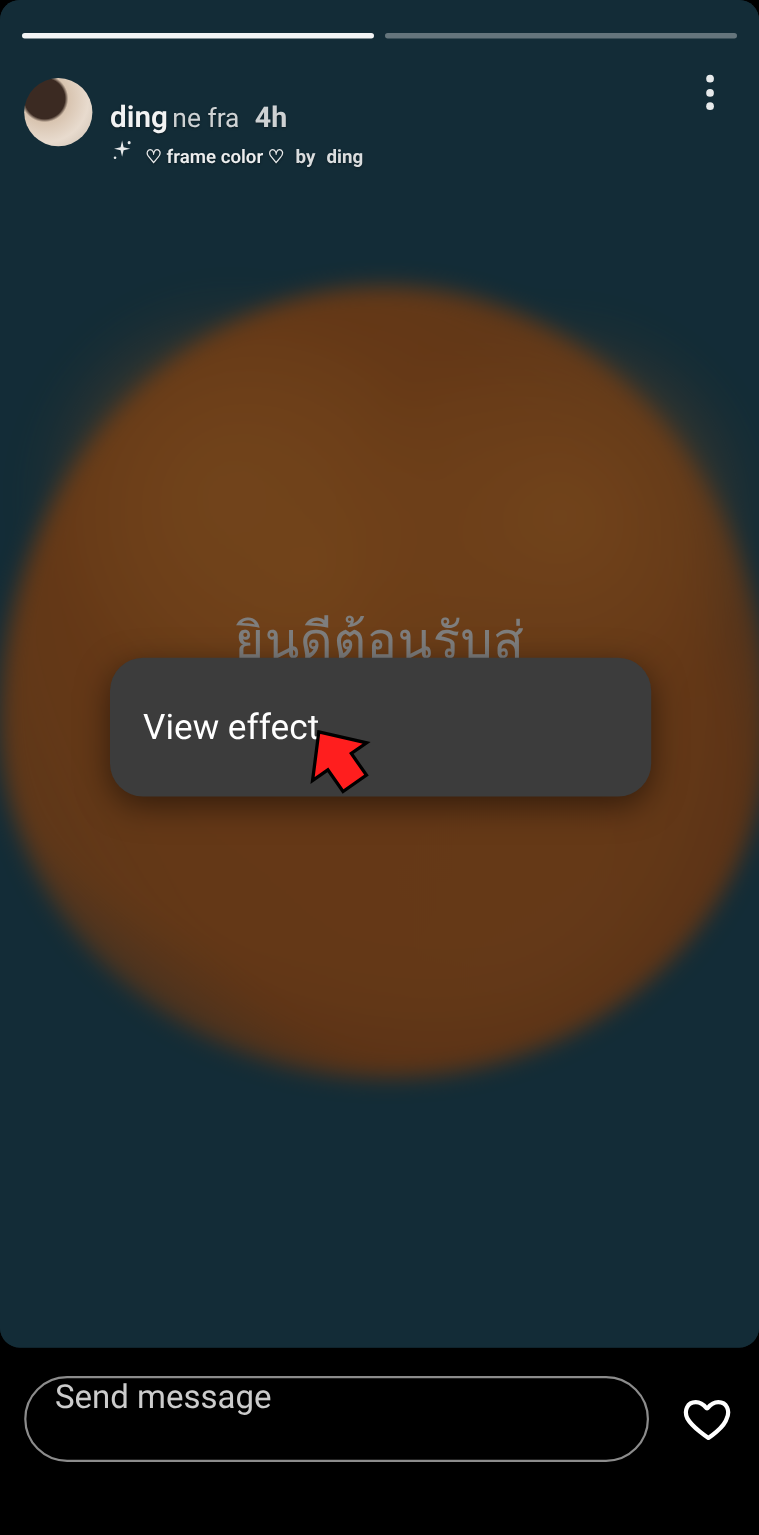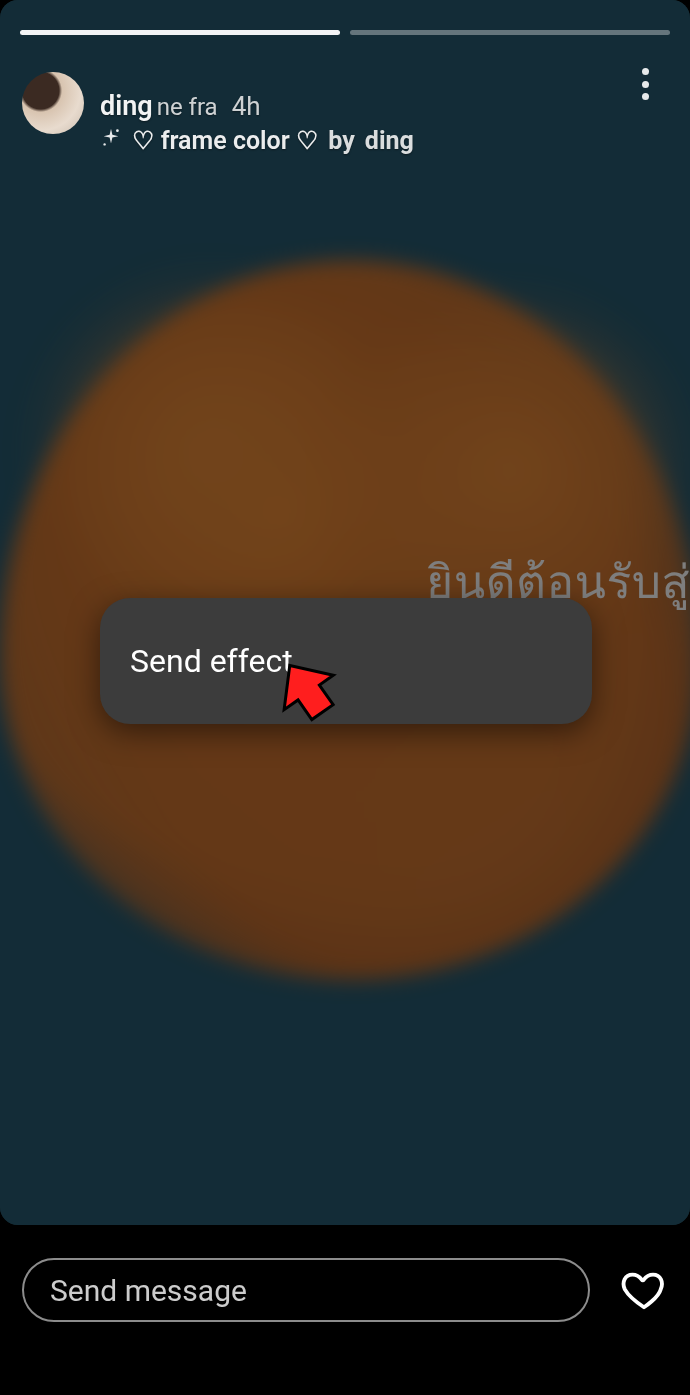--- a/index.html
+++ b/index.html
@@ -96,26 +96,26 @@
       margin-top: 40px;
     }
     .user-row {
       display: flex;
       align-items: baseline;
       gap: 14px;
       font-size: 27px;
     }
     .user-row .username { font-weight: 600; }
     .user-row .sub { color: rgba(255,255,255,0.8); font-size: 24px; font-weight: 400; margin-left:-10px;}
-    .user-row .time { color: rgba(255,255,255,0.8); font-size: 26px; font-weight: 400; }
+    .user-row .time { color: rgba(255,255,255,0.8); font-size: 26px; font-weight: 700; }
     .effect-row {
       display: flex;
-      align-items: flex-start;
+      align-items: flex-end;
       gap: 10px;
-      font-size: 25px;
+      font-size: 17px;
       font-weight: 600;
       color: rgba(255,255,255,0.92);
     }
     .effect-row .by { font-weight: 700; color: rgba(255,255,255,0.85); }
 
     .more-icon {
       position: absolute;
       top: 64px;
       right: 30px;
       width: 30px; height: 40px;
@@ -123,21 +123,21 @@
       padding:4px 0;
     }
     .more-icon span{
       width:7px; height:7px; border-radius:50%; background: rgba(255,255,255,0.9);
     }
 
     .story-caption {
       position: absolute;
       left: 0; right: 0;
       top: 545px;
-      text-align: right;
+      text-align: center;
       font-size: 46px;
       font-weight: 500;
       color: #e6e6e6;
       letter-spacing: 0.5px;
     }
 
     .modal {
       position: absolute;
       left: 100px;
       top: 598px;
@@ -166,25 +166,24 @@
       left: 0; right: 0;
       top: 1240px;
       height: 100px;
       display: flex;
       align-items: center;
       gap: 30px;
       padding: 0 22px;
     }
     .compose {
       flex: 1;
-      height: 64px;
+      height: 78px;
       border: 2px solid rgba(255,255,255,0.55);
       border-radius: 40px;
       display: flex;
-      align-items: center;
       padding: 0 26px;
       color: rgba(255,255,255,0.8);
       font-size: 30px;
     }
     .like-heart {
       width: 48px; height: 48px;
       display:flex; align-items:center; justify-content:center;
     }
   </style>
 </head>
@@ -226,21 +225,21 @@
     </div>
   </div>
 
   <div class="more-icon">
     <span></span>
       <span></span>
       <span></span>
   </div>
 
   <div class="modal">
-    <div class="item">Send effect</div>
+    <div class="item">View effect</div>
   </div>
 
   <div class="cursor-arrow">
     <svg width="70" height="70" viewBox="0 0 70 70">
       <path d="M35 5 L65 38 L48 38 L48 62 L22 62 L22 38 L5 38 Z" transform="rotate(-35 35 35)" fill="#ff1e1e" stroke="#000" stroke-width="3"></path>
     </svg>
   </div>
 
 </div>
 

